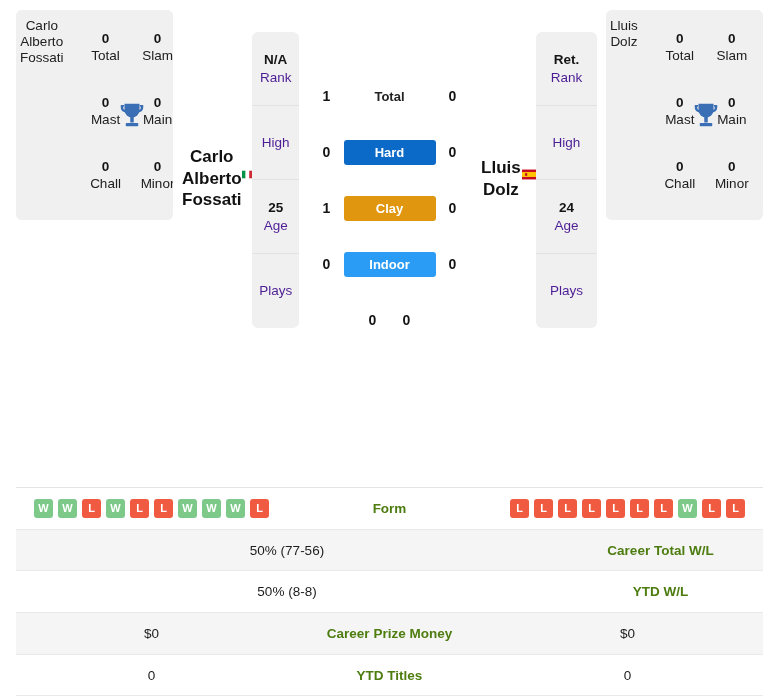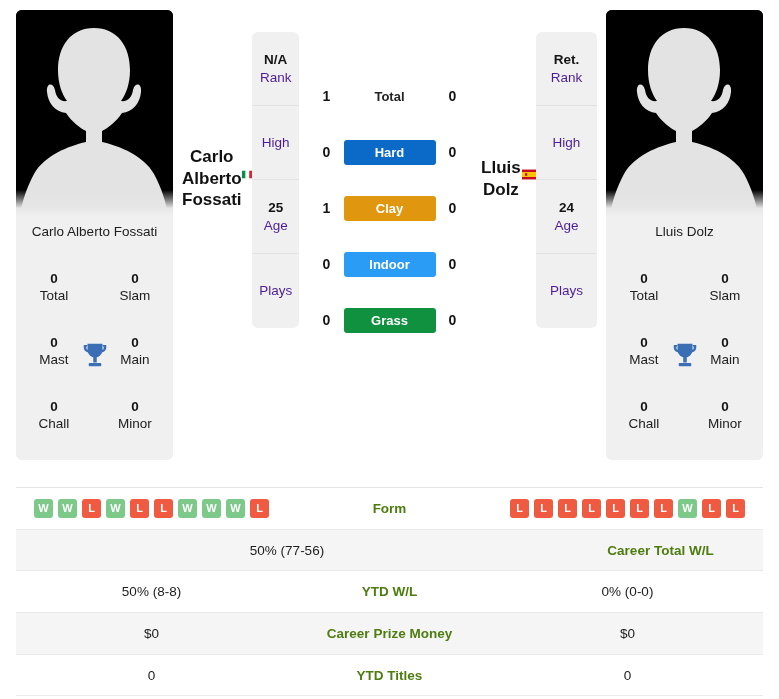--- a/index.html
+++ b/index.html
@@ -32,21 +32,21 @@
   }
 
   
   .player-col {
     width: 157px;
     flex: 0 0 157px;
     background: #f0f0f0;
     border-radius: 6px;
     overflow: hidden;
     display: flex;
-    flex-direction: column;
+    flex-direction: row;
   }
 
   .photo {
     height: 206px;
     background: #000000;
     position: relative;
     overflow: hidden;
   }
   .photo .silhouette {
     position: absolute;
@@ -366,23 +366,20 @@
         </div>
         <div class="h2h-row">
           <div class="h2h-score">0</div>
           <div class="h2h-mid">
             <span class="surface-pill" style="background: rgb(43, 156, 245);">Indoor</span>
           </div>
           <div class="h2h-score">0</div>
         </div>
         <div class="h2h-row">
           <div class="h2h-score">0</div>
-          <div class="h2h-mid">
-            <span class="surface-pill" style="background: rgb(15, 145, 64);">Grass</span>
-          </div>
           <div class="h2h-score">0</div>
         </div>
       </div>
 
     <div class="name-col">
       <div class="player-name">
         <span>Lluis Dolz</span>
       </div>
       <svg class="flag" viewBox="0 0 27 19">
         <rect x="0" y="0" width="27" height="19" fill="#c60b1e"></rect>
@@ -503,21 +500,20 @@
           </div>
         </div>
       </div>
       <div class="stat-row alt">
         <div class="stat-left">50% (77-56)</div>
         <div class="stat-label">Career Total W/L</div>
       </div>
       <div class="stat-row">
         <div class="stat-left">50% (8-8)</div>
         <div class="stat-label">YTD W/L</div>
-        <div class="stat-right">0% (0-0)</div>
       </div>
       <div class="stat-row alt">
         <div class="stat-left">$0</div>
         <div class="stat-label">Career Prize Money</div>
         <div class="stat-right">$0</div>
       </div>
       <div class="stat-row">
         <div class="stat-left">0</div>
         <div class="stat-label">YTD Titles</div>
         <div class="stat-right">0</div>

